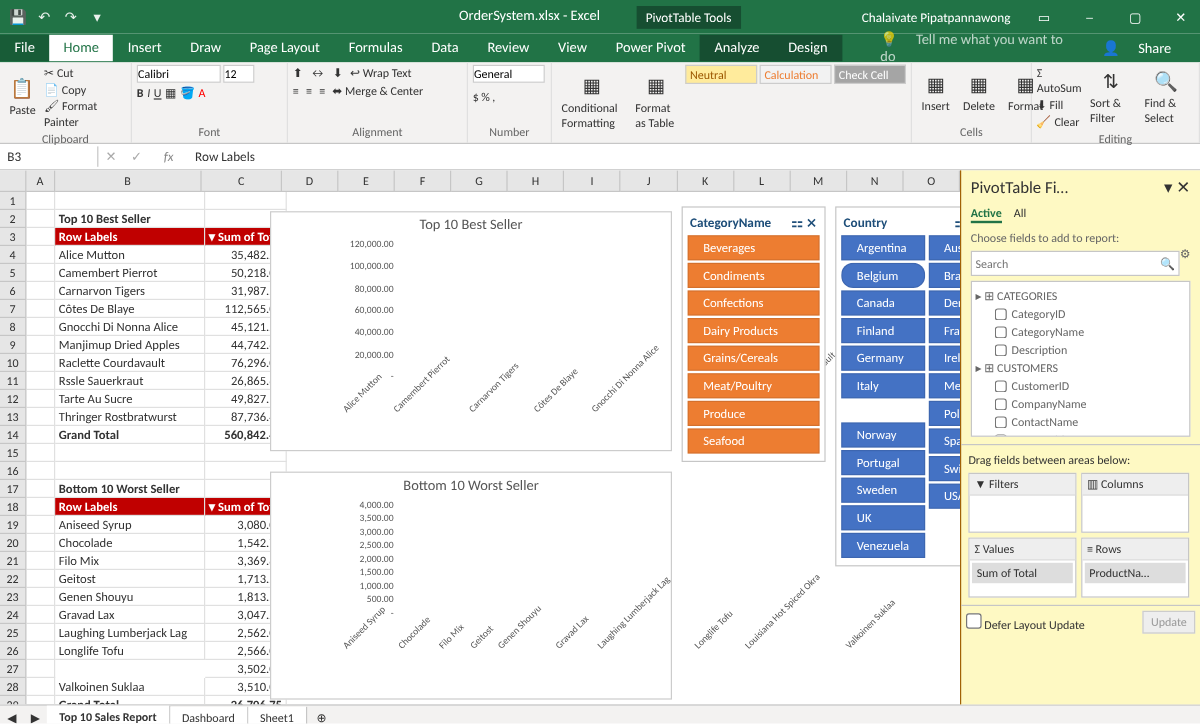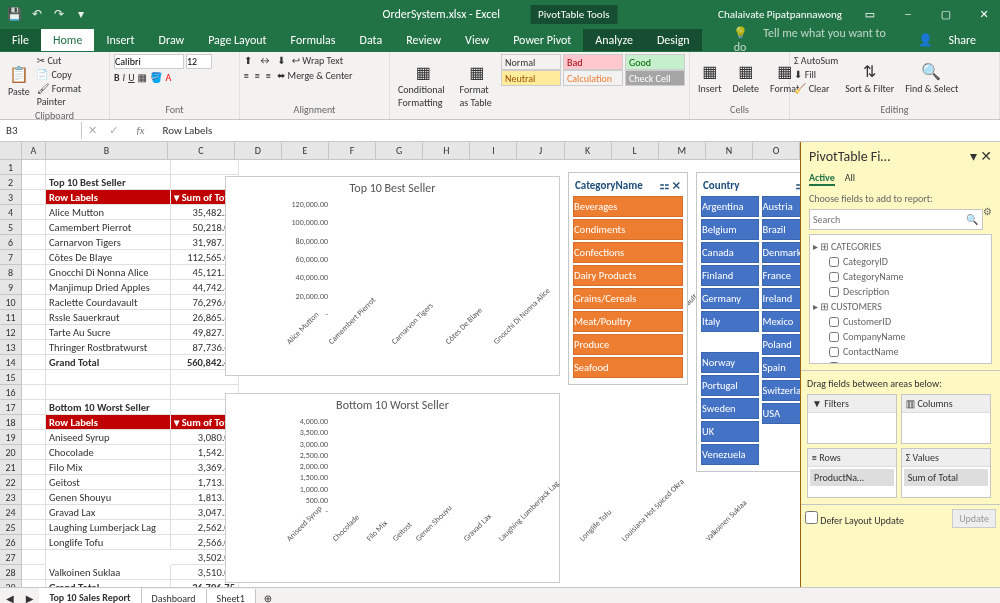--- a/index.html
+++ b/index.html
@@ -45,21 +45,21 @@
 .chart{position:absolute;background:#fff;border:1px solid #ccc;font-size:9px}
 .chart-title{text-align:center;font-size:12px;color:#555;padding:4px}
 .bars{display:flex;align-items:flex-end;height:120px;padding:0 8px;gap:6px;position:relative}
 .bar{flex:1;position:relative}
 .barfill{width:100%;position:absolute;bottom:0}
 .barlabels{display:flex;padding:0 8px}
 .barlabel{flex:1;font-size:8px;transform:rotate(-45deg);transform-origin:left top;white-space:nowrap;margin-top:20px;color:#555}
 .yaxis{position:absolute;left:2px;top:0;height:120px;display:flex;flex-direction:column;justify-content:space-between;font-size:8px;color:#555;text-align:right;width:48px}
 .slicer{position:absolute;background:#fff;border:1px solid #c6c6c6;padding:4px}
 .slicer-head{display:flex;justify-content:space-between;font-size:11px;font-weight:bold;padding:2px;color:#1e4e79}
-.slicer-item{padding:3px 0;margin:2px 0;font-size:10.5px;color:#fff;border:1px solid rgba(0,0,0,.1)}
+.slicer-item{padding:3px 12px;margin:2px 0;font-size:10.5px;color:#fff;border:1px solid rgba(0,0,0,.1)}
 .slicer-cols{display:flex;gap:3px}
 .slicer-col{flex:1}
 .pane{width:200px;border-left:1px solid #a16207;background:#fef9c3;display:flex;flex-direction:column;font-size:11px}
 .pane-title{padding:6px 8px;font-size:14px;display:flex;justify-content:space-between;align-items:center}
 .pane-tabs{display:flex;gap:10px;padding:0 8px;font-size:10px}
 .pane-tabs span:first-child{color:#217346;font-weight:bold;border-bottom:2px solid #217346}
 .pane-body{padding:6px 8px;font-size:10px;color:#666}
 .fieldsearch{border:1px solid #c6c6c6;padding:3px;margin:4px 0;display:flex;background:#fff}
 .fieldlist{border:1px solid #c6c6c6;background:#fff;padding:3px;font-size:10px;height:130px;overflow:hidden}
 .fieldgroup{font-weight:normal;margin:2px 0}
@@ -158,36 +158,42 @@
       </div>
       <div style="display:flex;gap:6px">
         <span>≡</span>
           <span>≡</span>
           <span>≡</span>
         <span>⬌ <span>Merge &amp; Center</span></span>
       </div>
     </div>
     <div class="grplabel">Alignment</div>
   </div>
+  <div class="rgroup" style="width:70px">
+    <div class="grptop" style="flex-direction:column">
+      <input style="width: 60px; font-size: 10px; border: 1px solid rgb(204, 204, 204);" value="General">
+      <div style="display:flex;gap:2px;margin-top:2px">
+          <span>$</span>
+          <span>%</span>
+          <span>,</span>
+        </div>
+    </div>
+    <div class="grplabel">Number</div>
+  </div>
   <div class="rgroup" style="width:300px">
     <div class="grptop">
       <div class="rbtn">
           <span class="ic">▦</span>
           <span>Conditional Formatting</span>
         </div>
       <div class="rbtn">
           <span class="ic">▦</span>
           <span>Format as Table</span>
         </div>
       <div>
-        <div class="styletable">
-          <div class="stylecell">Normal</div>
-          <div class="stylecell" style="background:#ffc7ce;color:#9c0006">Bad</div>
-          <div class="stylecell" style="background:#c6efce;color:#006100">Good</div>
-        </div>
         <div class="styletable">
           <div class="stylecell" style="background:#ffeb9c;color:#9c5700">Neutral</div>
           <div class="stylecell" style="background:#f2f2f2;color:#ed7d31">Calculation</div>
           <div class="stylecell" style="background:#a5a5a5;color:#fff">Check Cell</div>
         </div>
       </div>
     </div>
   </div>
   <div class="rgroup" style="width:100px">
     <div class="grptop">
@@ -387,21 +393,21 @@
           </div>
       </div>
       <div class="slicer" style="left:696px;top:12px;width:128px">
         <div class="slicer-head">
             <span>Country</span>
             <span>⚏ ⨯</span>
           </div>
         <div class="slicer-cols" id="slicer-country">
             <div class="slicer-col">
               <div class="slicer-item" style="background: rgb(68, 114, 196);">Argentina</div>
-              <div class="slicer-item" style="background: rgb(68, 114, 196);">Belgium</div>
+              <div class="slicer-item" style="background: rgb(68, 114, 196); border-radius: 10px;">Belgium</div>
               <div class="slicer-item" style="background: rgb(68, 114, 196);">Canada</div>
               <div class="slicer-item" style="background: rgb(68, 114, 196);">Finland</div>
               <div class="slicer-item" style="background: rgb(68, 114, 196);">Germany</div>
               <div class="slicer-item" style="background: rgb(68, 114, 196);">Italy</div>
               <div class="slicer-item" style="background: rgb(68, 114, 196); margin-top: 20px;">Norway</div>
               <div class="slicer-item" style="background: rgb(68, 114, 196);">Portugal</div>
               <div class="slicer-item" style="background: rgb(68, 114, 196);">Sweden</div>
               <div class="slicer-item" style="background: rgb(68, 114, 196);">UK</div>
               <div class="slicer-item" style="background: rgb(68, 114, 196);">Venezuela</div>
             </div>
@@ -627,26 +633,26 @@
     <div class="areas">
       <div style="margin-bottom:4px">Drag fields between areas below:</div>
       <div class="areagrid">
         <div class="areabox">
             <div class="ahead">▼ <span>Filters</span></div>
           </div>
         <div class="areabox">
             <div class="ahead">▥ <span>Columns</span></div>
           </div>
         <div class="areabox">
+            <div class="ahead">Σ <span>Values</span></div>
+            <div class="aitem">Sum of Total</div>
+          </div>
+        <div class="areabox">
             <div class="ahead">≡ <span>Rows</span></div>
             <div class="aitem">ProductNa…</div>
-          </div>
-        <div class="areabox">
-            <div class="ahead">Σ <span>Values</span></div>
-            <div class="aitem">Sum of Total</div>
           </div>
       </div>
     </div>
     <div class="deferrow">
       <label><input type="checkbox" style=""> <span>Defer Layout Update</span></label>
       <button>Update</button>
     </div>
   </div>
 </div>
 

